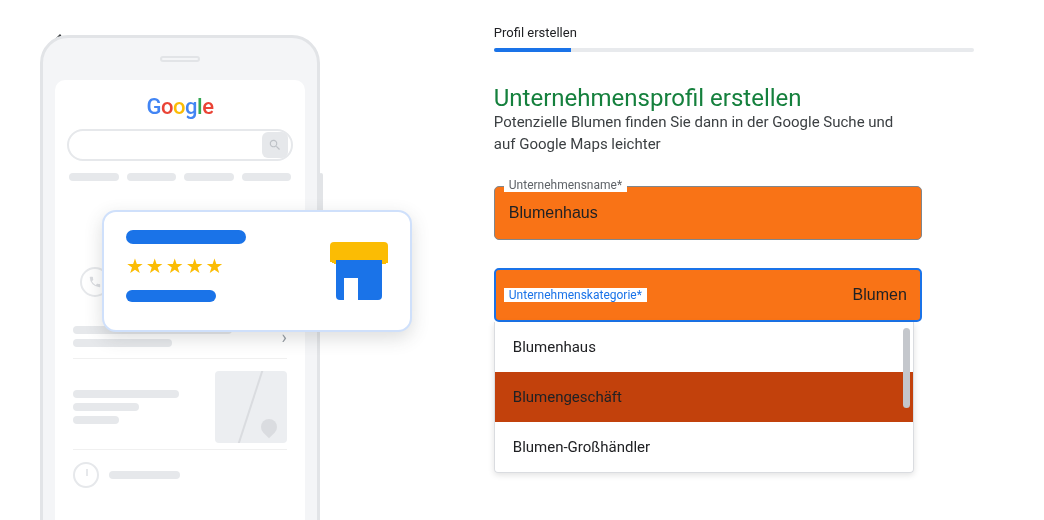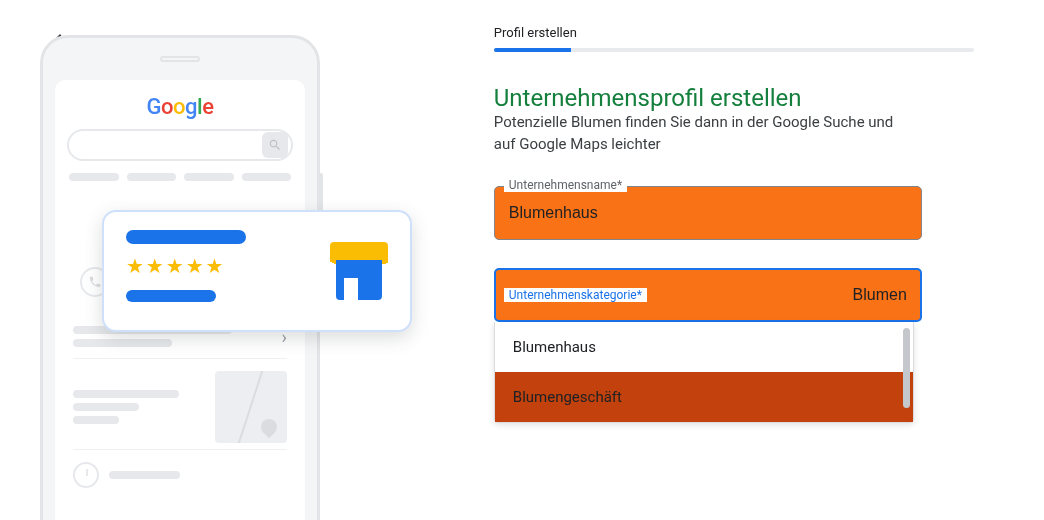--- a/index.html
+++ b/index.html
@@ -238,16 +238,17 @@
       <input type="text" value="Blumenhaus" style="">
     </div>
 
     <div class="field focused" style="margin-bottom:0">
       <label>Unternehmenskategorie*</label>
       <input type="text" value="Blumen" style="">
     </div>
     <div class="dropdown">
       <div class="dd-item">Blumenhaus</div>
       <div class="dd-item hover">Blumengeschäft</div>
+      <div class="dd-item">Blumen-Großhändler</div>
       <div class="dd-scroll"></div>
     </div>
   </div>
 </div>
 
 </body></html>

